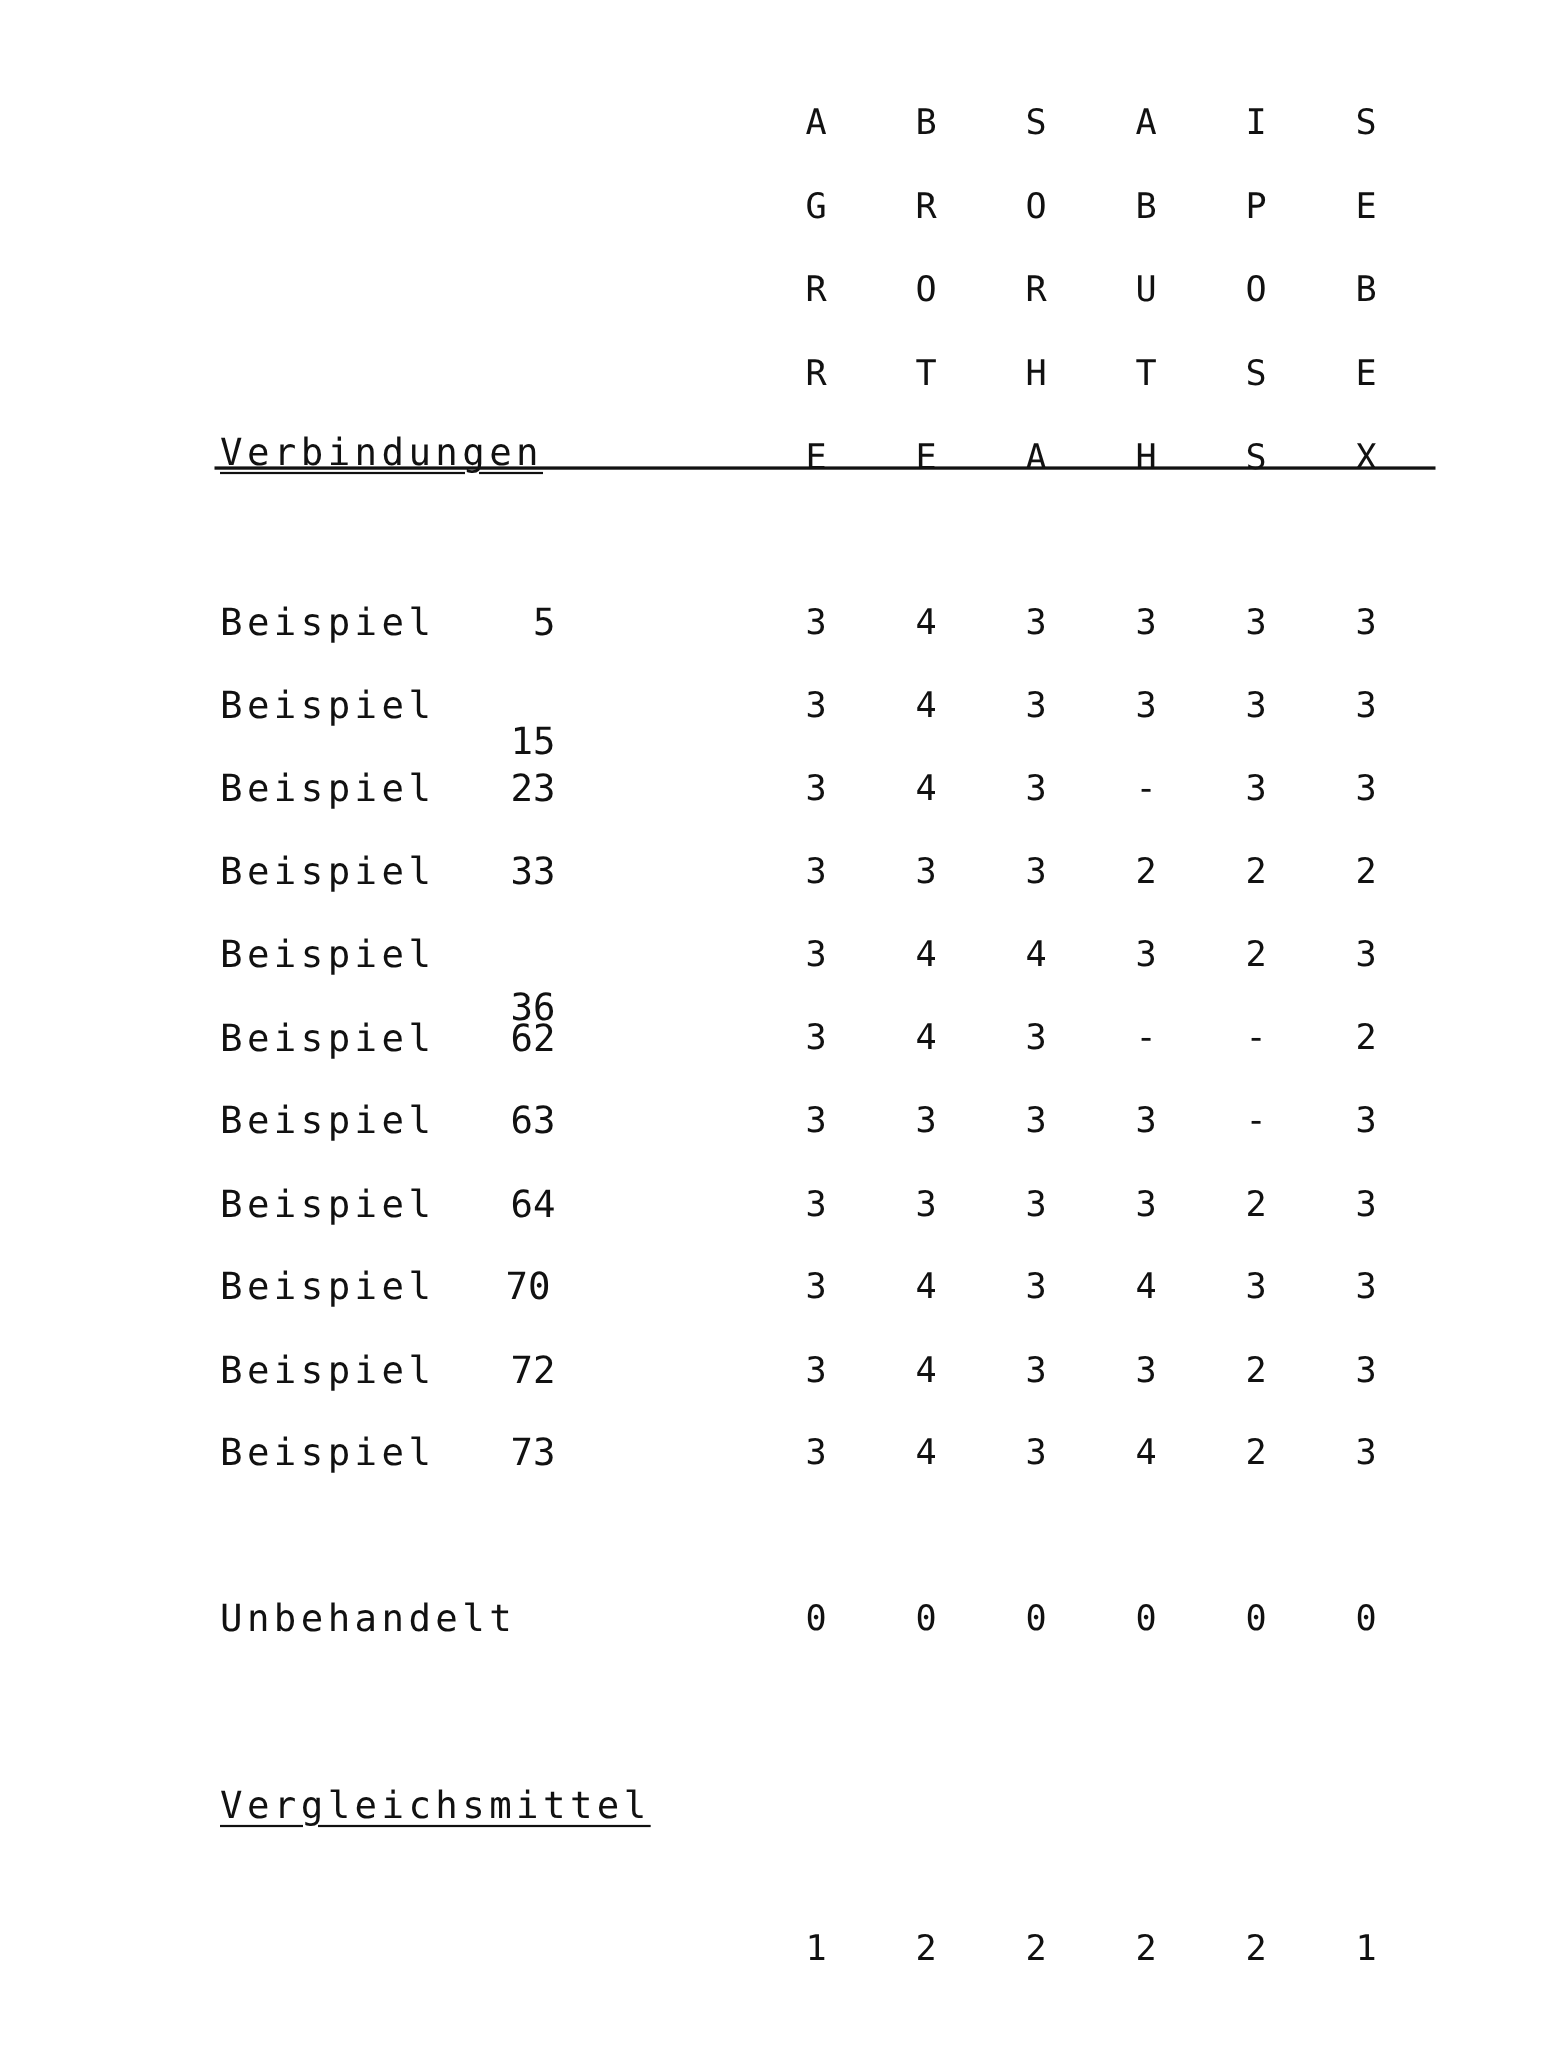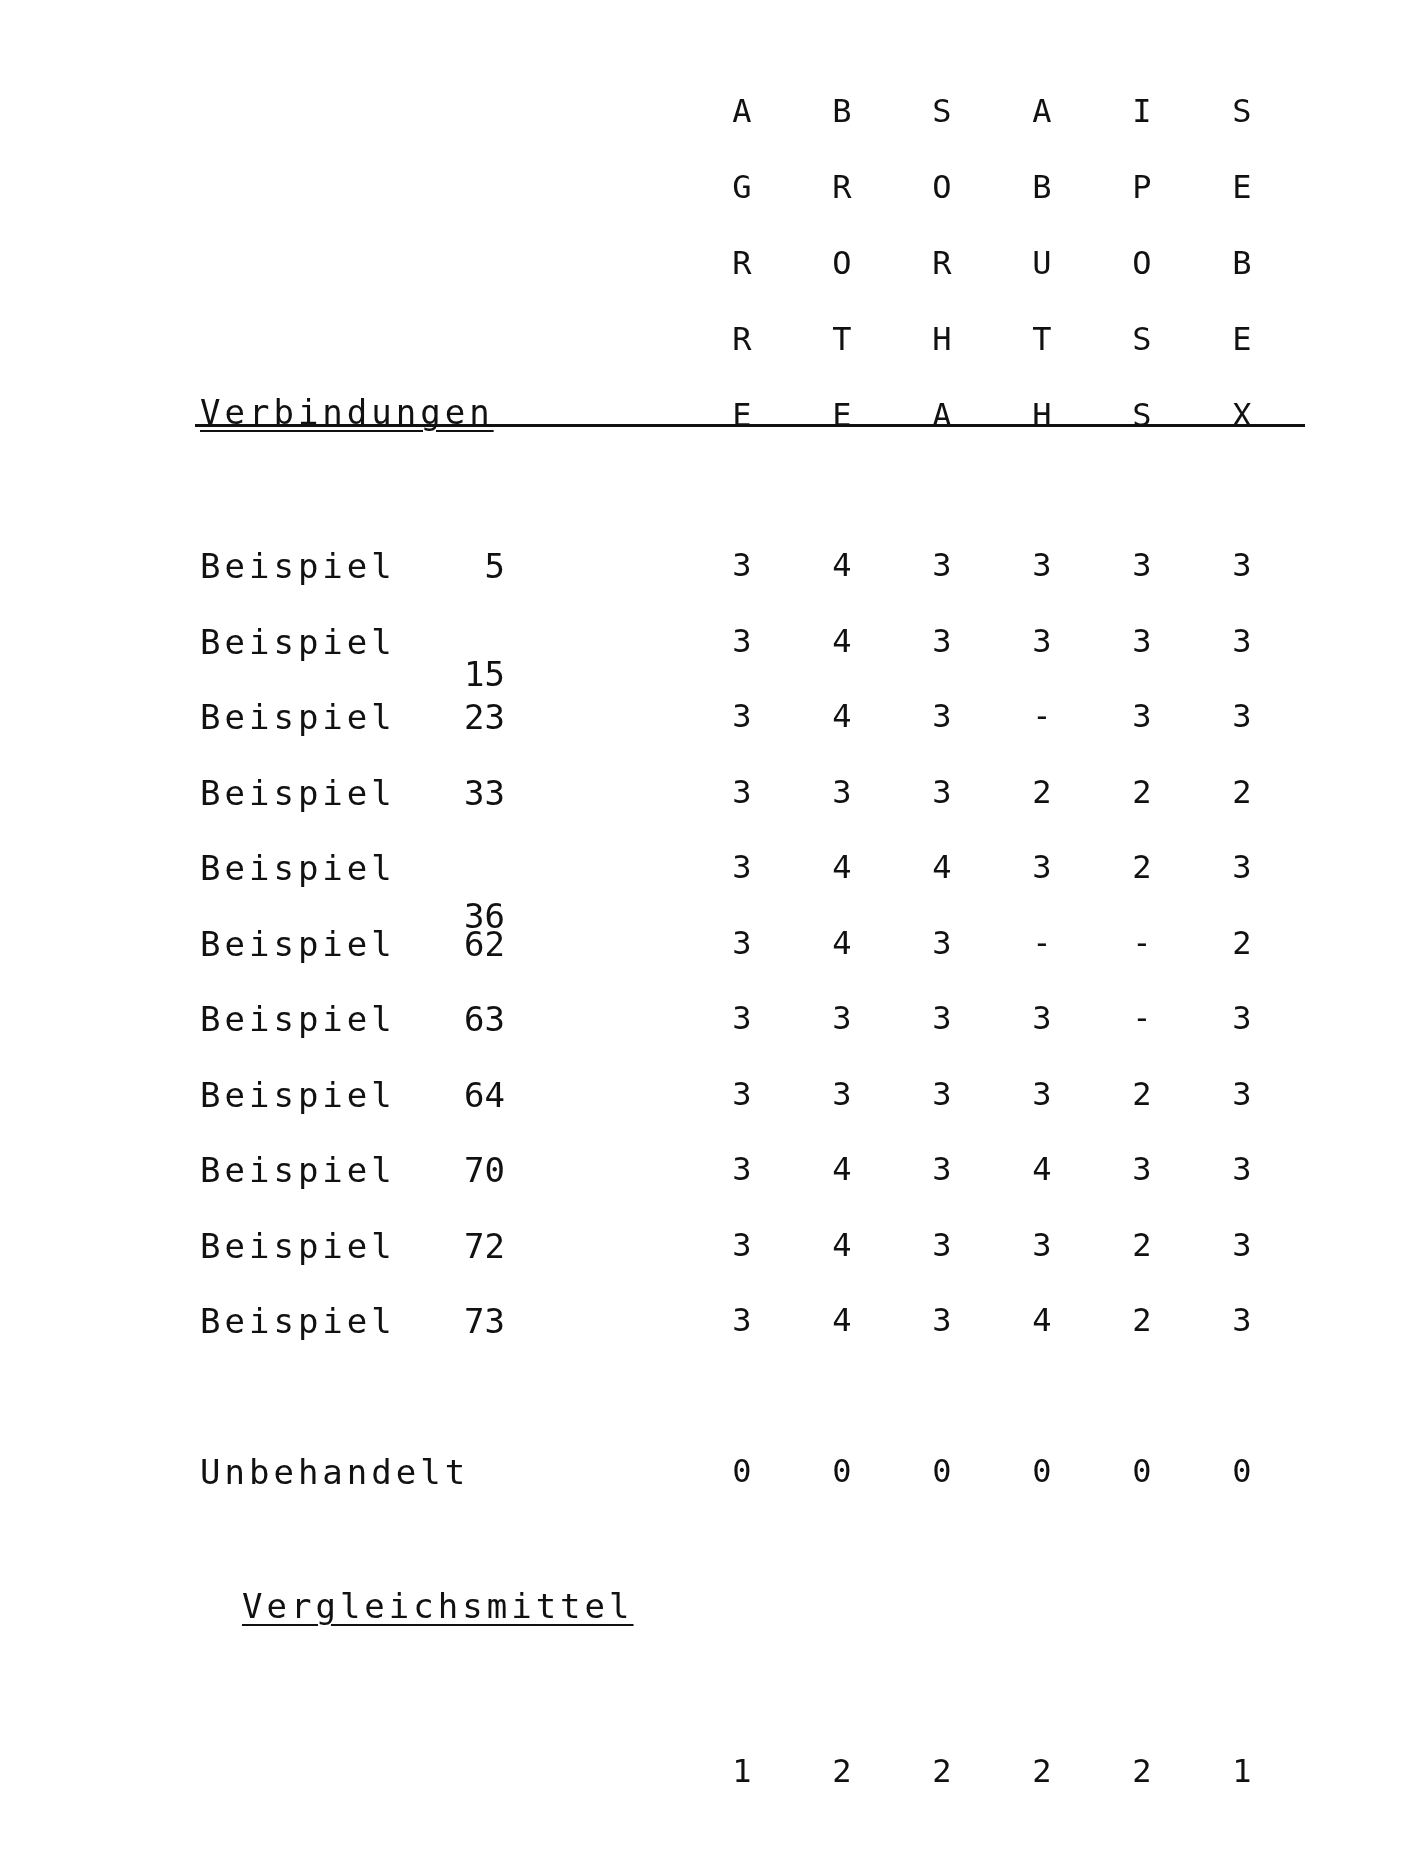--- a/index.html
+++ b/index.html
@@ -127,21 +127,21 @@
       <div class="cell" style="top: 999px; left: 1242px;">3</div>
       <div class="lbl" style="top: 1074.5px;">Beispiel</div>
       <div class="num" style="top: 1074.5px;">64</div>
       <div class="cell" style="top: 1074.5px; left: 742px;">3</div>
       <div class="cell" style="top: 1074.5px; left: 842px;">3</div>
       <div class="cell" style="top: 1074.5px; left: 942px;">3</div>
       <div class="cell" style="top: 1074.5px; left: 1042px;">3</div>
       <div class="cell" style="top: 1074.5px; left: 1142px;">2</div>
       <div class="cell" style="top: 1074.5px; left: 1242px;">3</div>
       <div class="lbl" style="top: 1150px;">Beispiel</div>
-      <div class="num" style="top: 1150px;">70</div>
+      <div class="num" style="top: 1150px; text-align: center;">70</div>
       <div class="cell" style="top: 1150px; left: 742px;">3</div>
       <div class="cell" style="top: 1150px; left: 842px;">4</div>
       <div class="cell" style="top: 1150px; left: 942px;">3</div>
       <div class="cell" style="top: 1150px; left: 1042px;">4</div>
       <div class="cell" style="top: 1150px; left: 1142px;">3</div>
       <div class="cell" style="top: 1150px; left: 1242px;">3</div>
       <div class="lbl" style="top: 1225.5px;">Beispiel</div>
       <div class="num" style="top: 1225.5px;">72</div>
       <div class="cell" style="top: 1225.5px; left: 742px;">3</div>
       <div class="cell" style="top: 1225.5px; left: 842px;">4</div>
@@ -162,21 +162,21 @@
   <div class="lbl" style="top:1452px;">Unbehandelt</div>
   <div id="untreated">
       <div class="cell" style="top: 1452px; left: 742px;">0</div>
       <div class="cell" style="top: 1452px; left: 842px;">0</div>
       <div class="cell" style="top: 1452px; left: 942px;">0</div>
       <div class="cell" style="top: 1452px; left: 1042px;">0</div>
       <div class="cell" style="top: 1452px; left: 1142px;">0</div>
       <div class="cell" style="top: 1452px; left: 1242px;">0</div>
     </div>
 
-  <div class="lbl underline" style="top:1586px;margin-left:42px;">Vergleichsmittel</div>
+  <div class="lbl underline" style="top:1622px;">Vergleichsmittel</div>
   <div id="comparison">
       <div class="cell" style="top: 1752px; left: 742px;">1</div>
       <div class="cell" style="top: 1752px; left: 842px;">2</div>
       <div class="cell" style="top: 1752px; left: 942px;">2</div>
       <div class="cell" style="top: 1752px; left: 1042px;">2</div>
       <div class="cell" style="top: 1752px; left: 1142px;">2</div>
       <div class="cell" style="top: 1752px; left: 1242px;">1</div>
     </div>
 </div>
 

